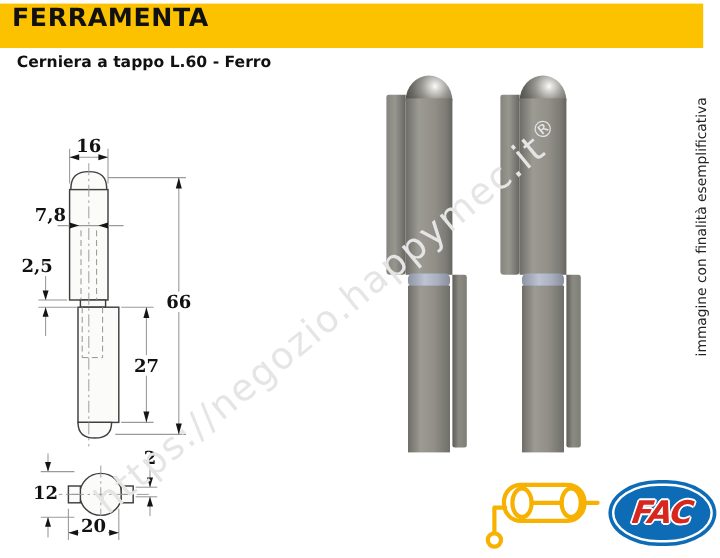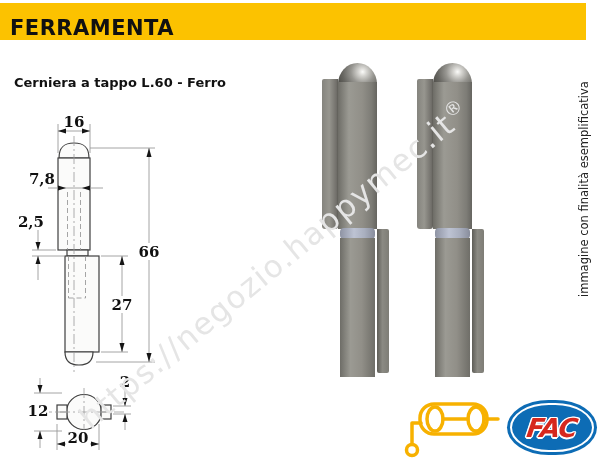--- a/index.html
+++ b/index.html
@@ -1,22 +1,22 @@
 <!DOCTYPE html>
 <html><head>
 <meta charset="utf-8">
 <style>
   html,body{margin:0;padding:0;background:#fff;}
   #stage{position:relative;width:600px;height:465px;background:#fff;overflow:hidden;
          font-family:"DejaVu Sans","Liberation Sans",sans-serif;}
   
   .hdr-bar{position:absolute;left:0;top:3px;width:586px;height:37px;background:#FCC200;}
-  .hdr-title{position:absolute;left:10px;top:16px;font-size:21px;font-weight:bold;color:#111;
+  .hdr-title{position:absolute;left:10px;top:3px;font-size:21px;font-weight:bold;color:#111;
              letter-spacing:.5px;}
-  .subtitle{position:absolute;left:14px;top:45px;font-size:13px;font-weight:bold;color:#111;margin-top:30px;}
+  .subtitle{position:absolute;left:14px;top:45px;font-size:13px;font-weight:bold;color:#111;}
   
   #drawsvg{position:absolute;left:0;top:100px;z-index:3;}
   .outline{stroke:#3F3F3F;stroke-width:1.2;fill:#FBFBFA;}
   .thin{stroke:#9A9A9A;stroke-width:.9;fill:none;}
   .hidden-l{stroke:#8F8F8F;stroke-width:.8;fill:none;stroke-dasharray:5 3;}
   .cline{stroke:#9A9A9A;stroke-width:.8;fill:none;stroke-dasharray:10 3 2 3;}
   .arrow{fill:#151515;stroke:none;}
   .dimtext{font-family:"DejaVu Serif","Liberation Serif",serif;font-weight:bold;
            font-size:15px;fill:#111;}
   .dimbg{fill:#fff;stroke:none;}

